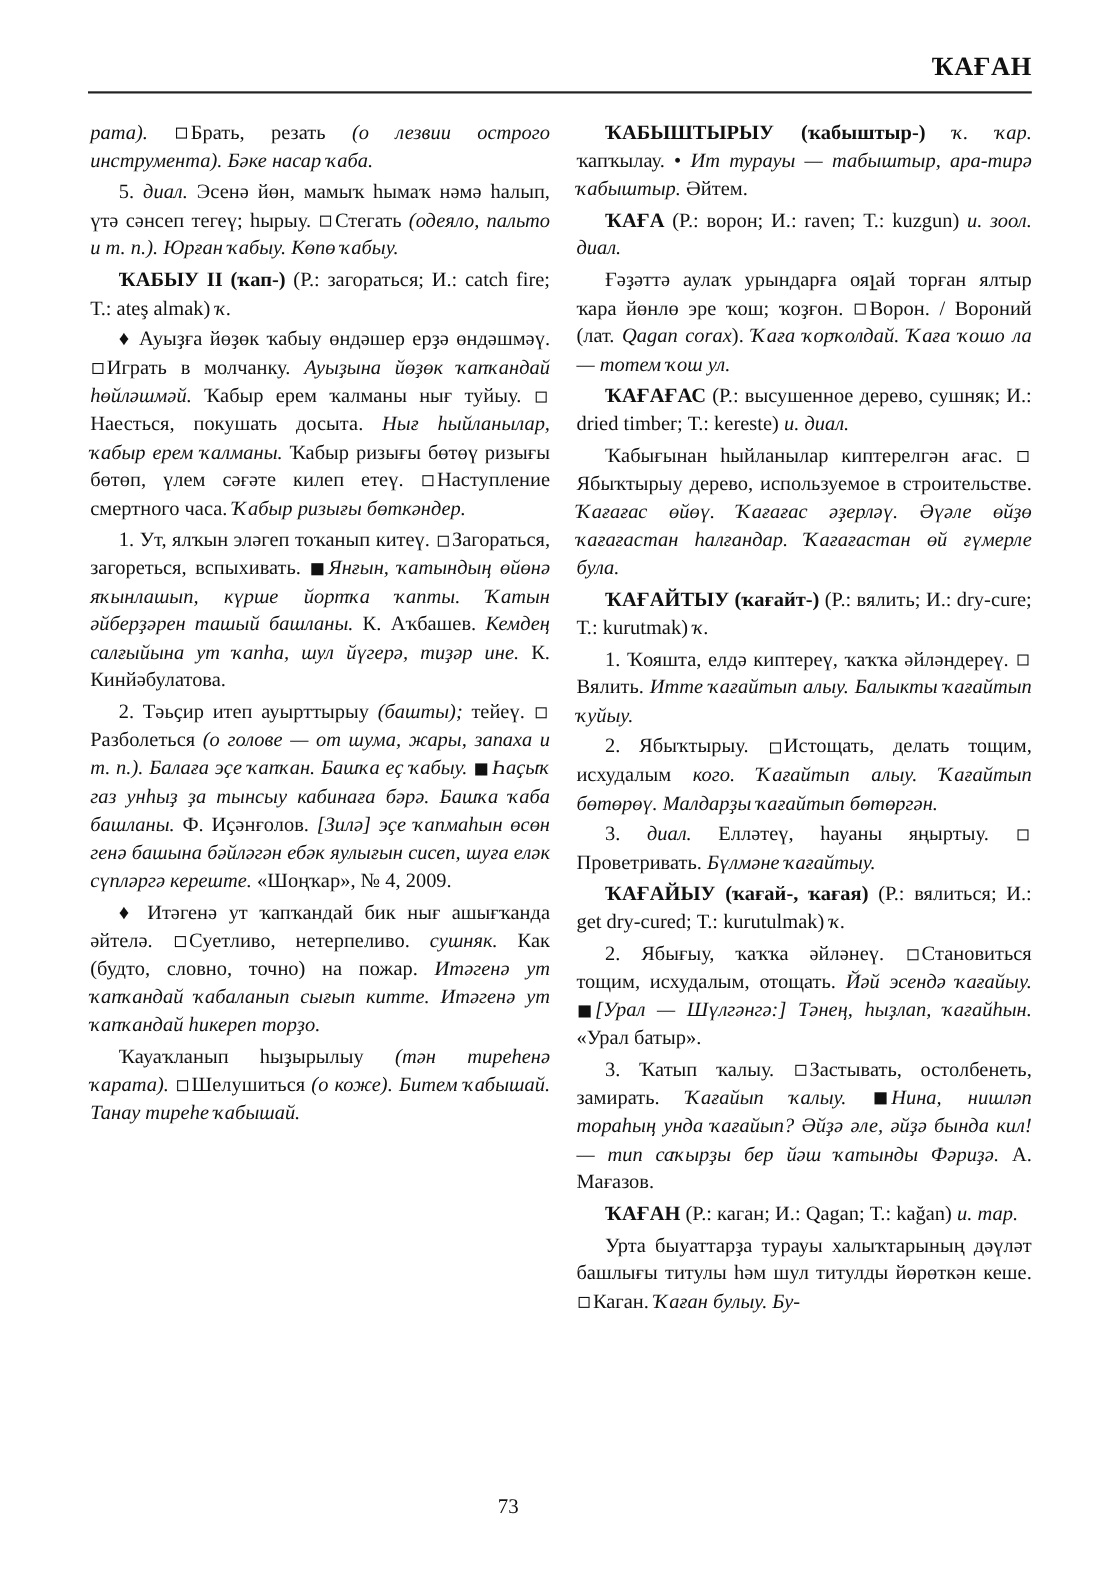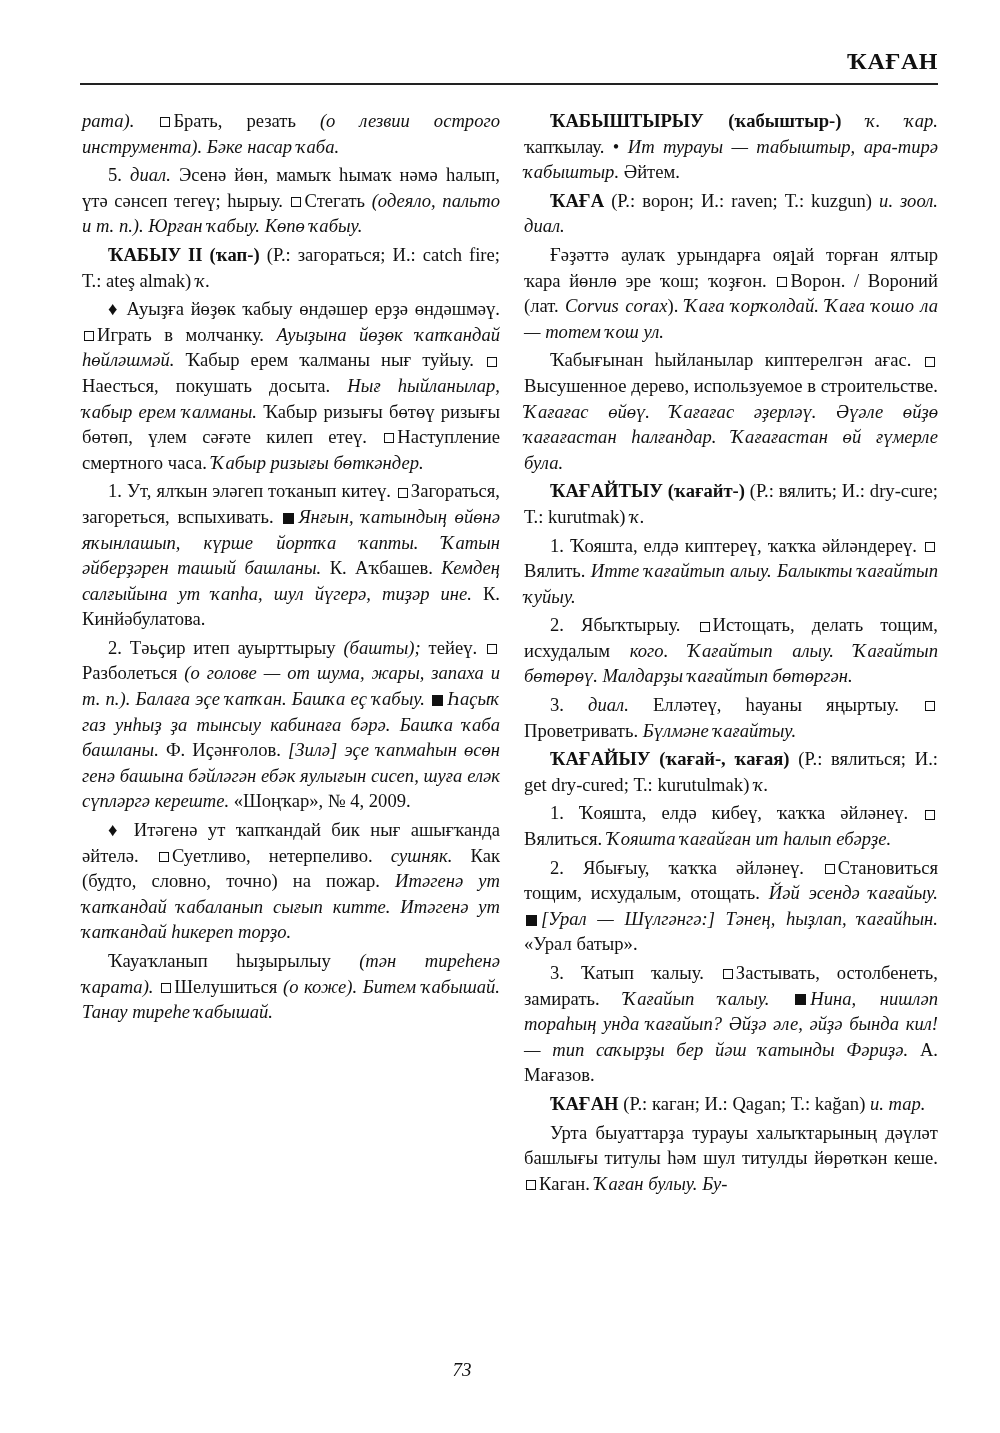--- a/index.html
+++ b/index.html
@@ -10,21 +10,21 @@
   .col { position: absolute; top: 108px; width: 418px; font-size: 18.6px; line-height: 25.6px; text-align: justify; hyphens: manual; }
   .col.left { left: 82px; }
   .col.right { left: 524px; width: 414px; }
   .col p { margin: 0 0 3px 0; text-indent: 26px; }
   .col p.cont { text-indent: 0; }
   .hw { font-weight: bold; margin-top: 28px; }
   .i { font-style: italic; }
   .b { font-weight: normal; }
   .sq { display: inline-block; width: 10px; height: 10px; border: 1.4px solid #111; margin: 0 3px 1px 2px; vertical-align: middle; box-sizing: border-box; }
   .bsq { display: inline-block; width: 11px; height: 11px; background: #111; margin: 0 4px 1px 2px; vertical-align: middle; }
-  .page-number { position: absolute; top: 1359px; left: 0; width: 924px; text-align: center; font-size: 19px; font-style: italic; }
+  .page-number { position: absolute; top: 1359px; left: 0; width: 924px; text-align: center; font-size: 19px; }
 </style>
 </head>
 <body>
 
 <div class="running-head">ҠАҒАН</div>
 <div class="rule"></div>
 
 <div class="col left">
   <p class="cont">
     <span class="i">рата).</span>
@@ -108,26 +108,31 @@
     <span>Әйтем.</span>
   </p>
   <p>
     <span class="hw">ҠАҒА</span>
     <span>(Р.: ворон; И.: raven; Т.: kuzgun)</span>
     <span class="i">и. зоол. диал.</span>
   </p>
   <p>
     <span>Ғәҙәттә аулаҡ урындарға ояլай торған ялтыр ҡара йөнлө эре ҡош; ҡоҙғон.</span>
     <span class="sq"></span><span>Ворон. / Вороний (лат.</span>
-    <span class="i">Corvus corax</span><span>).</span>
+    <span class="i">Qagan corax</span><span>).</span>
     <span class="i">Ҡаға ҡорҡолдай. Ҡаға ҡошо ла — тотем ҡош ул.</span>
   </p>
   <p>
+    <span class="hw">ҠАҒАҒАС</span>
+    <span>(Р.: высушенное дерево, сушняк; И.: dried timber; Т.: kereste)</span>
+    <span class="i">и. диал.</span>
+  </p>
+  <p>
     <span>Ҡабығынан һыйланылар киптерелгән ағас.</span>
-    <span class="sq"></span><span>Высушенное дерево, используемое в строительстве.</span>
+    <span class="sq"></span><span>Ябыҡтырыу дерево, используемое в строительстве.</span>
     <span class="i">Ҡағағас өйөү. Ҡағағас әҙерләү. Әүәле өйҙө ҡағағастан һалғандар. Ҡағағастан өй ғүмерле була.</span>
   </p>
   <p>
     <span class="hw">ҠАҒАЙТЫУ (ҡағайт-)</span>
     <span>(Р.: вялить; И.: dry-cure; Т.: kurutmak)</span>
     <span class="i">ҡ.</span>
   </p>
   <p>
     <span class="b">1.</span>
     <span>Ҡояшта, елдә киптереү, ҡаҡҡа әйләндереү.</span>
@@ -147,26 +152,20 @@
     <span>Елләтеү, һауаны яңыртыу.</span>
     <span class="sq"></span><span>Проветривать.</span>
     <span class="i">Бүлмәне ҡағайтыу.</span>
   </p>
   <p>
     <span class="hw">ҠАҒАЙЫУ (ҡағай-, ҡағая)</span>
     <span>(Р.: вялиться; И.: get dry-cured; Т.: kurutulmak)</span>
     <span class="i">ҡ.</span>
   </p>
   <p>
-    <span class="b">1.</span>
-    <span>Ҡояшта, елдә кибеү, ҡаҡҡа әйләнеү.</span>
-    <span class="sq"></span><span>Вялиться.</span>
-    <span class="i">Ҡояшта ҡағайған ит һалып ебәрҙе.</span>
-  </p>
-  <p>
     <span class="b">2.</span>
     <span>Ябығыу, ҡаҡҡа әйләнеү.</span>
     <span class="sq"></span><span>Становиться тощим, исхудалым, отощать.</span>
     <span class="i">Йәй эсендә ҡағайыу.</span>
     <span class="bsq"></span><span class="i">[Урал — Шүлгәнгә:] Тәнең, һыҙлап, ҡағайһын.</span>
     <span>«Урал батыр».</span>
   </p>
   <p>
     <span class="b">3.</span>
     <span>Ҡатып ҡалыу.</span>

